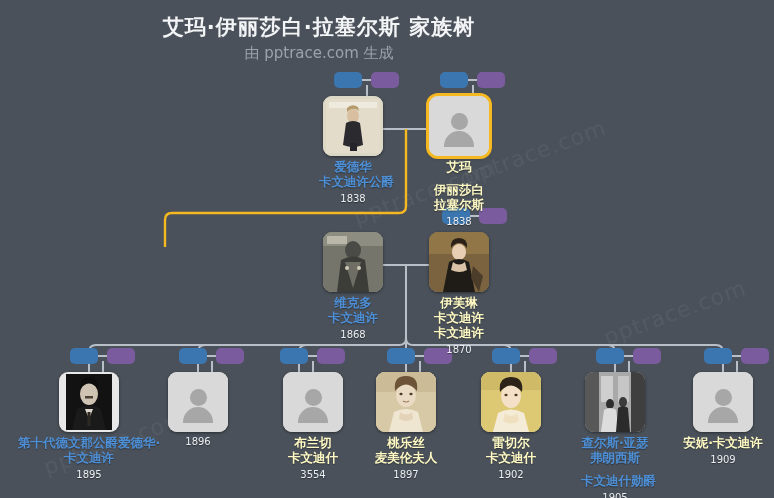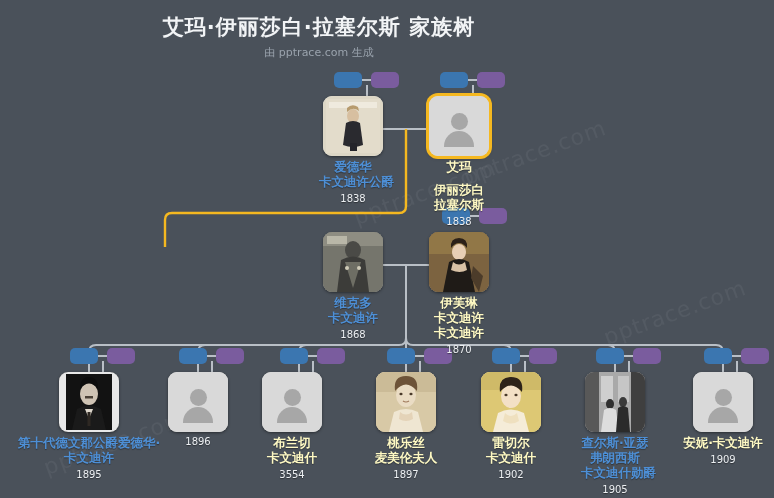--- a/index.html
+++ b/index.html
@@ -20,21 +20,21 @@
     pointer-events:none;user-select:none;
   }
 
   
   #hdr{position:absolute;left:0;top:12px;width:638px;text-align:center;}
   #ttl{
     color:#f2f4f6;font-size:21px;font-weight:bold;letter-spacing:1px;
     line-height:30px;
   }
   #sub{
-    color:#9aa3ad;font-size:11px;line-height:20px;margin-top:1px;
+    color:#9aa3ad;font-size:15px;line-height:20px;margin-top:1px;
   }
 
   
   #wires{position:absolute;left:0;top:0;width:774px;height:498px;}
 
   
   .pillgrp{position:absolute;height:18px;}
   .pill{
     position:absolute;top:0;width:28px;height:16px;border-radius:5px;
   }
@@ -282,21 +282,21 @@
     <div class="yr">1895</div>
   </div>
 
   <div class="node" style="left:164px;top:372px;">
     <div class="thumb">
       <div class="av"></div>
     </div>
     <div class="yr">1896</div>
   </div>
 
-  <div class="node" style="left:258px;top:372px;">
+  <div class="node" style="left:279px;top:372px;">
     <div class="thumb">
       <div class="av"></div>
     </div>
     <div class="nm f">布兰切</div>
     <div class="nm f" style="margin-top:0">卡文迪什</div>
     <div class="yr">3554</div>
   </div>
 
   <div class="node" style="left:372px;top:372px;">
     <div class="thumb">
@@ -351,21 +351,21 @@
           <rect x="33" y="4" width="11" height="26" fill="#c6c6c6"></rect>
           <ellipse cx="25" cy="32" rx="4" ry="5" fill="#2f2f2f"></ellipse>
           <path d="M19 38 q6 -4 12 0 l3 22 H16z" fill="#ddd"></path>
           <ellipse cx="38" cy="30" rx="4" ry="5" fill="#3a3a3a"></ellipse>
           <path d="M33 36 q5 -4 10 0 l2 24 H31z" fill="#2b2b2b"></path>
         </svg>
       </div>
     </div>
     <div class="nm m">查尔斯·亚瑟</div>
     <div class="nm m" style="margin-top:0">弗朗西斯</div>
-    <div class="nm m" style="margin-top:0">卡文迪什勋爵</div>
+    <div class="nm m" style="margin-top:8px">卡文迪什勋爵</div>
     <div class="yr">1905</div>
   </div>
 
   <div class="node" style="left:689px;top:372px;">
     <div class="thumb">
       <div class="av"></div>
     </div>
     <div class="nm f" style="margin-left:-40px;width:148px;text-align:center;">安妮·卡文迪许</div>
     <div class="yr">1909</div>
   </div>

